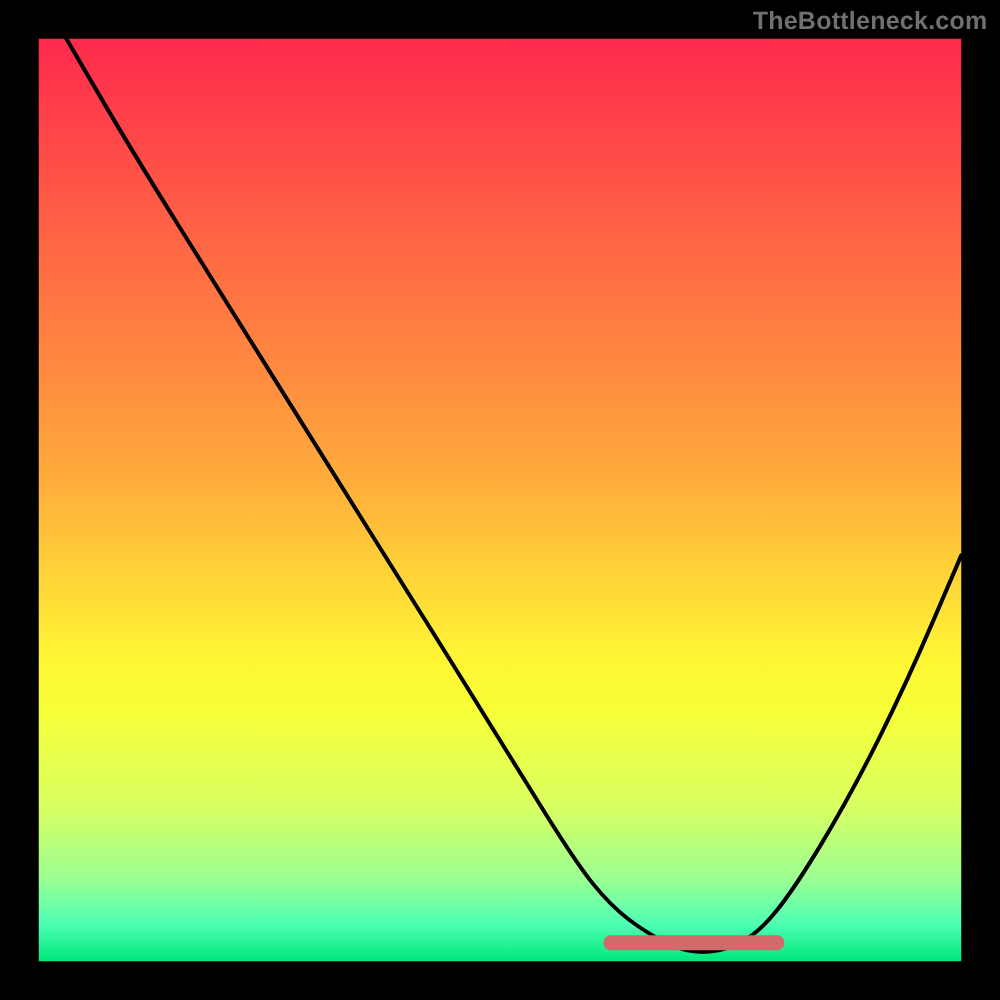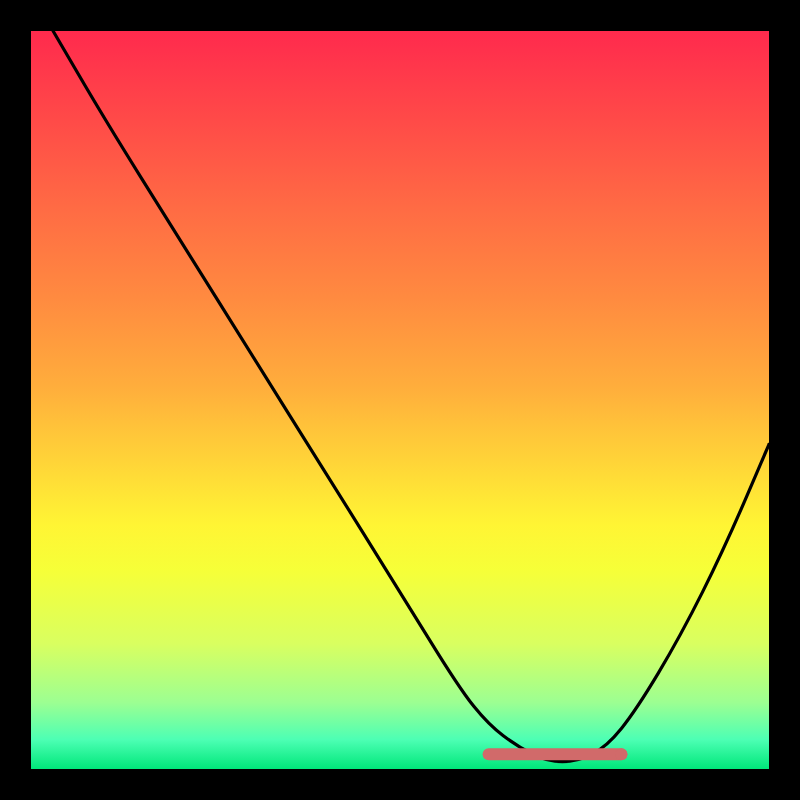--- a/index.html
+++ b/index.html
@@ -56,20 +56,21 @@
     width: 738px;
     height: 738px;
     overflow: visible;
   }
 </style>
 </head>
 <body>
 
 <div class="frame">
 
+  <div class="watermark">TheBottleneck.com</div>
 
   <div class="plot">
     <svg class="curve" viewBox="0 0 738 738" preserveAspectRatio="none">
       <path fill="none" stroke="#000" stroke-width="3.2" stroke-linecap="round" d="M 22.1 0.0 Q 22.1 0.0 48.0 44.3 Q 73.8 88.6 110.7 147.6 Q 147.6 206.6 184.5 265.7 Q 221.4 324.7 258.3 383.8 Q 295.2 442.8 332.1 501.8 Q 369.0 560.9 398.5 608.8 Q 428.0 656.8 442.8 675.3 Q 457.6 693.7 472.3 704.8 Q 487.1 715.9 501.8 723.2 Q 516.6 730.6 531.4 730.6 Q 546.1 730.6 560.9 723.2 Q 575.6 715.9 590.4 697.4 Q 605.2 679.0 627.3 642.1 Q 649.4 605.2 671.6 560.9 Q 693.7 516.6 715.9 464.9 T 738.0 413.3"></path>
       <path fill="none" stroke="#d16a6a" stroke-width="12" stroke-linecap="round" d="M 457.6 723.2 L 590.4 723.2"></path>
       <circle r="6" fill="#d16a6a" cx="590.4" cy="723.2"></circle>
 
     </svg>
   </div>
 

